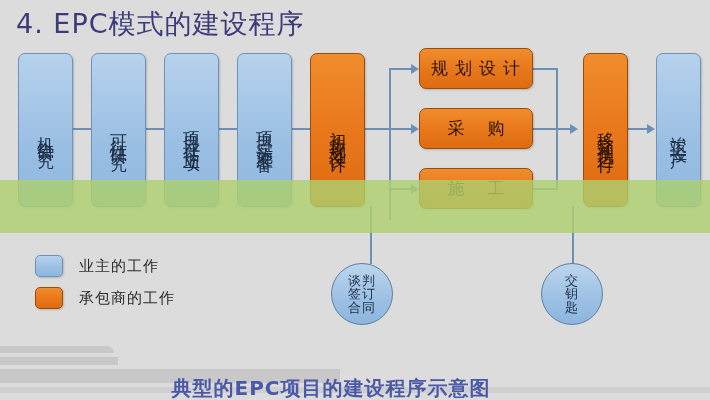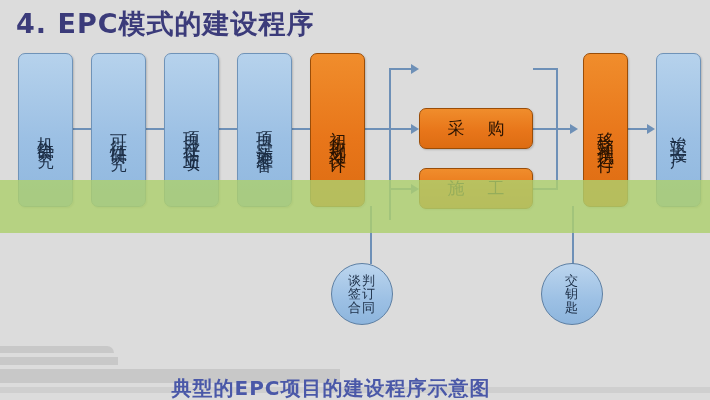--- a/index.html
+++ b/index.html
@@ -14,21 +14,21 @@
   .deco{position:absolute;background:#c8c8c8;}
   #deco1{left:-6px;top:346px;width:120px;height:7px;border-top-right-radius:40px;}
   #deco2{left:-6px;top:357px;width:124px;height:8px;}
   #deco3{left:-6px;top:369px;width:128px;height:14px;}
   #deco4{left:110px;top:369px;width:230px;height:14px;}
   #deco5{left:-6px;top:387px;width:716px;height:6px;background:#cfcfcf;}
 
   
   #title{
     position:absolute;left:16px;top:6px;
-    font-size:27px;font-weight:bold;color:#3b3b7a;
+    font-size:27px;font-weight:normal;color:#3b3b7a;
     letter-spacing:1px;white-space:nowrap;
   }
 
   
   .node{
     position:absolute;box-sizing:border-box;
     border-radius:7px;
     display:flex;align-items:center;justify-content:center;
     color:#1d2f47;
     text-align:center;
@@ -165,20 +165,21 @@
   <div class="node blue vnode" style="left:18px;  top:53px;  width:55px;  height:154px;">机会研究</div>
 
   <div class="node blue vnode" style="left:91px;  top:53px;  width:55px;  height:154px;">可行性研究</div>
 
   <div class="node blue vnode" style="left:164px; top:53px;  width:55px;  height:154px;">项目评估立项</div>
 
   <div class="node blue vnode" style="left:237px; top:53px;  width:55px;  height:154px;">项目实施准备</div>
 
   <div class="node orange vnode" style="left:310px; top:53px;  width:55px;  height:154px;">初步规划设计</div>
 
+  <div class="node orange hnode" style="left:419px; top:48px;  width:114px; height:41px;">规划设计</div>
 
   <div class="node orange hnode spread" style="left:419px; top:108px; width:114px; height:41px;">
     <span>采</span>
     <span>购</span>
   </div>
 
   <div class="node orange hnode spread" style="left:419px; top:168px; width:114px; height:41px;">
     <span>施</span>
     <span>工</span>
   </div>
@@ -196,18 +197,28 @@
   </div>
 
   <div class="circ" style="left:541px; top:263px; width:62px; height:62px;">
     <span>
       <span>交</span><br>
       <span>钥</span><br>
       <span>匙</span>
     </span>
   </div>
 
+  <div id="legend">
+    <div class="lgrow">
+      <div class="swatch blue"></div>
+      <div class="lglabel">业主的工作</div>
+    </div>
+    <div class="lgrow">
+      <div class="swatch orange"></div>
+      <div class="lglabel">承包商的工作</div>
+    </div>
+  </div>
 
   <div id="caption">典型的EPC项目的建设程序示意图</div>
 
   <div id="band"></div>
 
 </div>
 
 </body></html>

